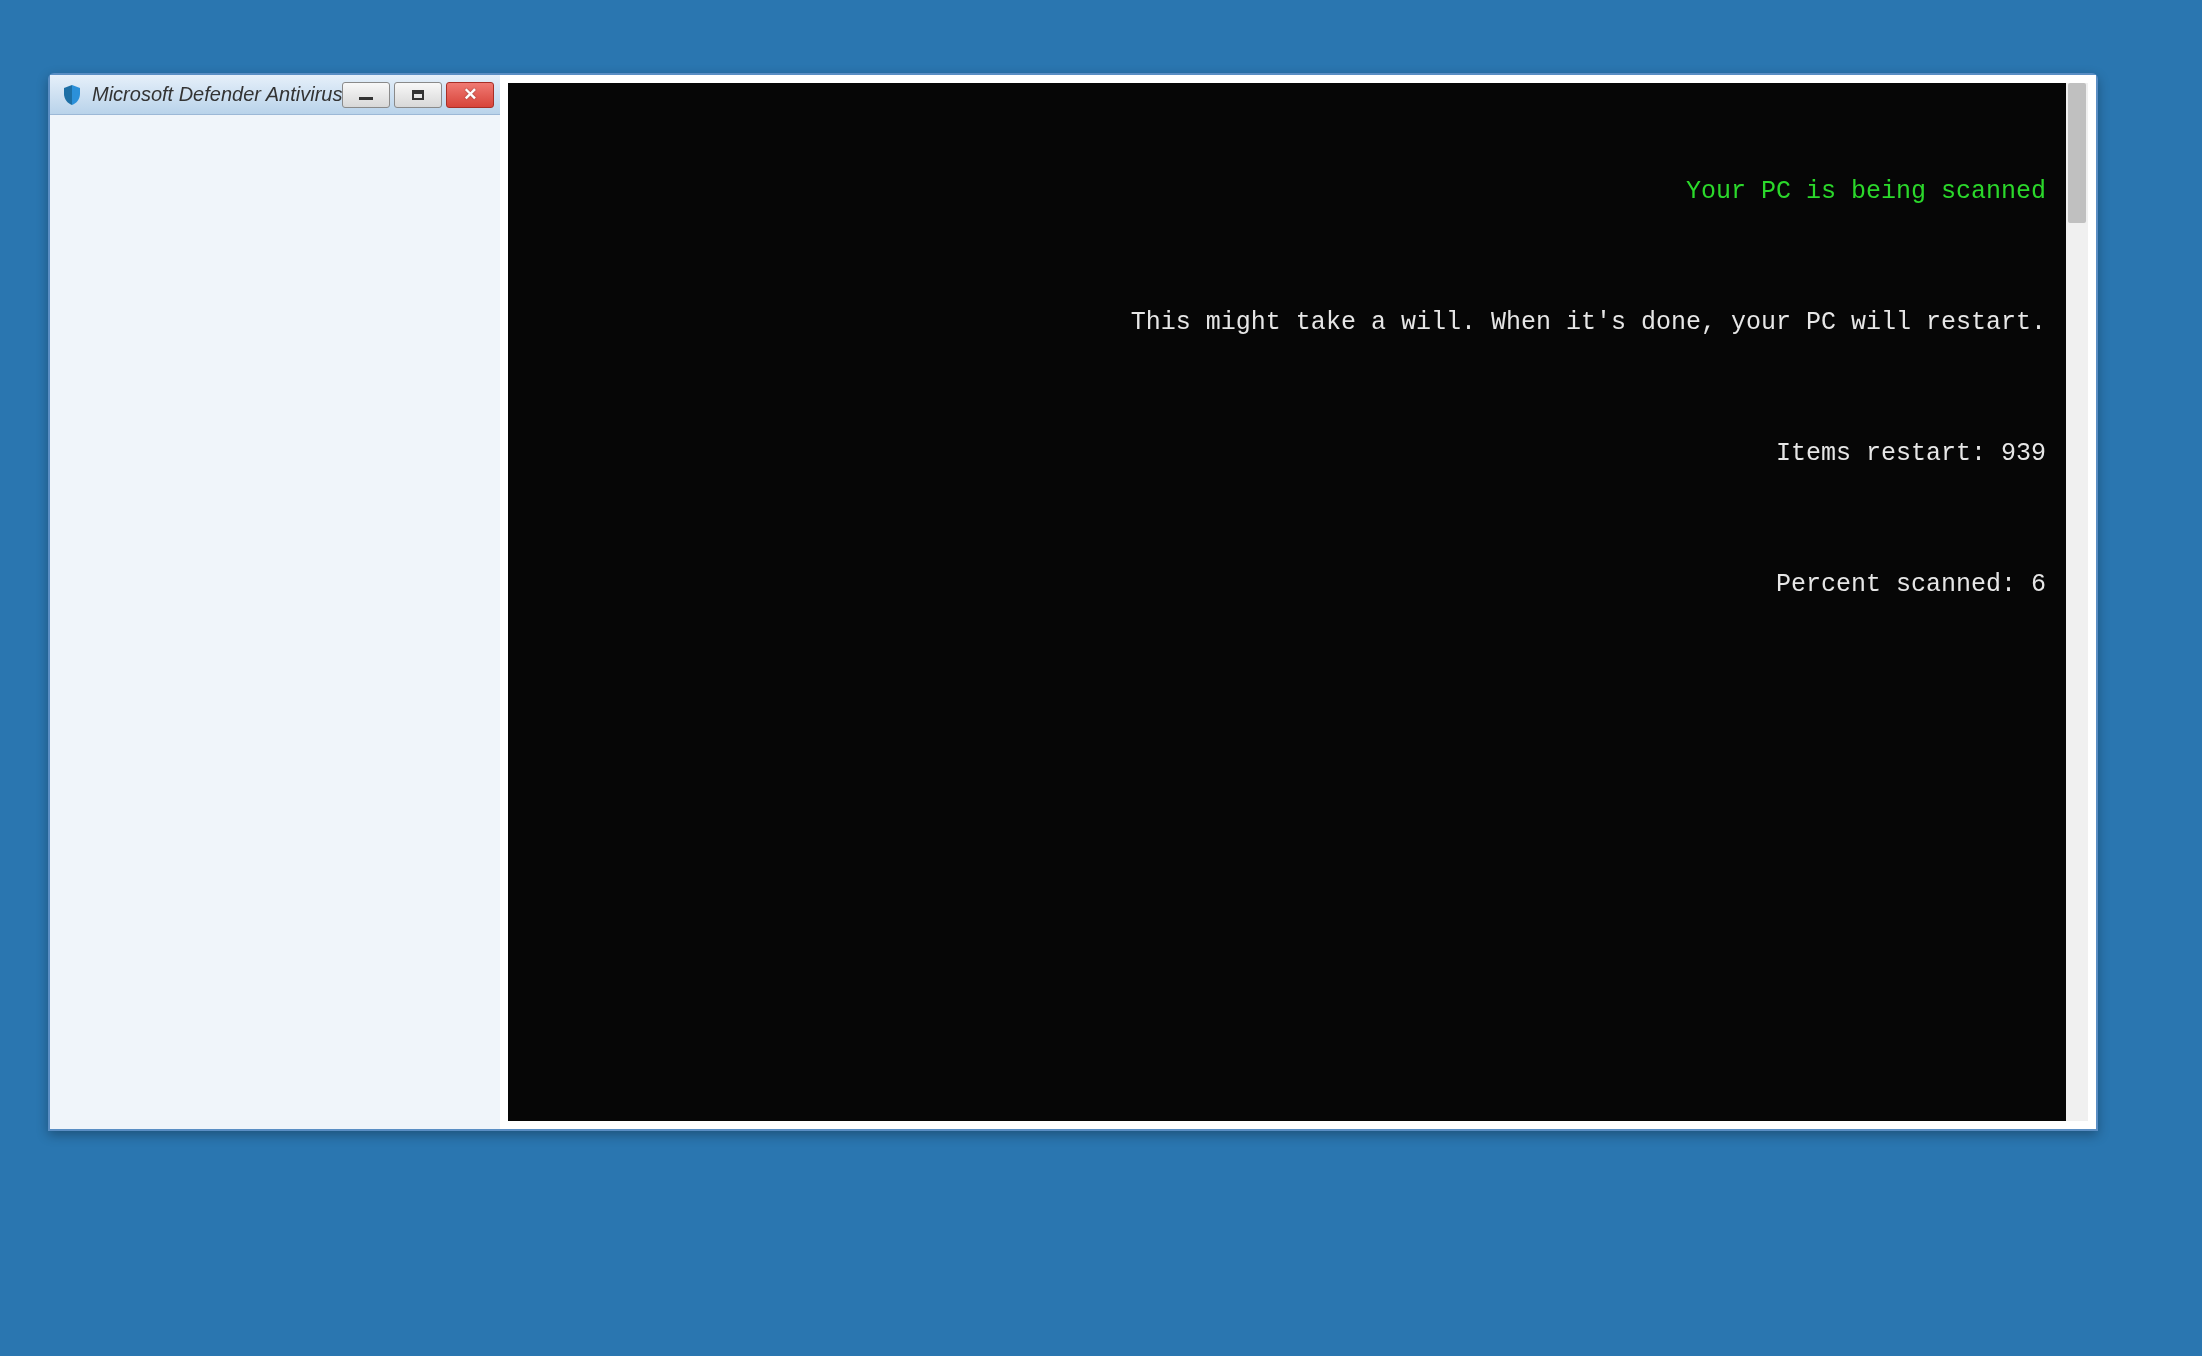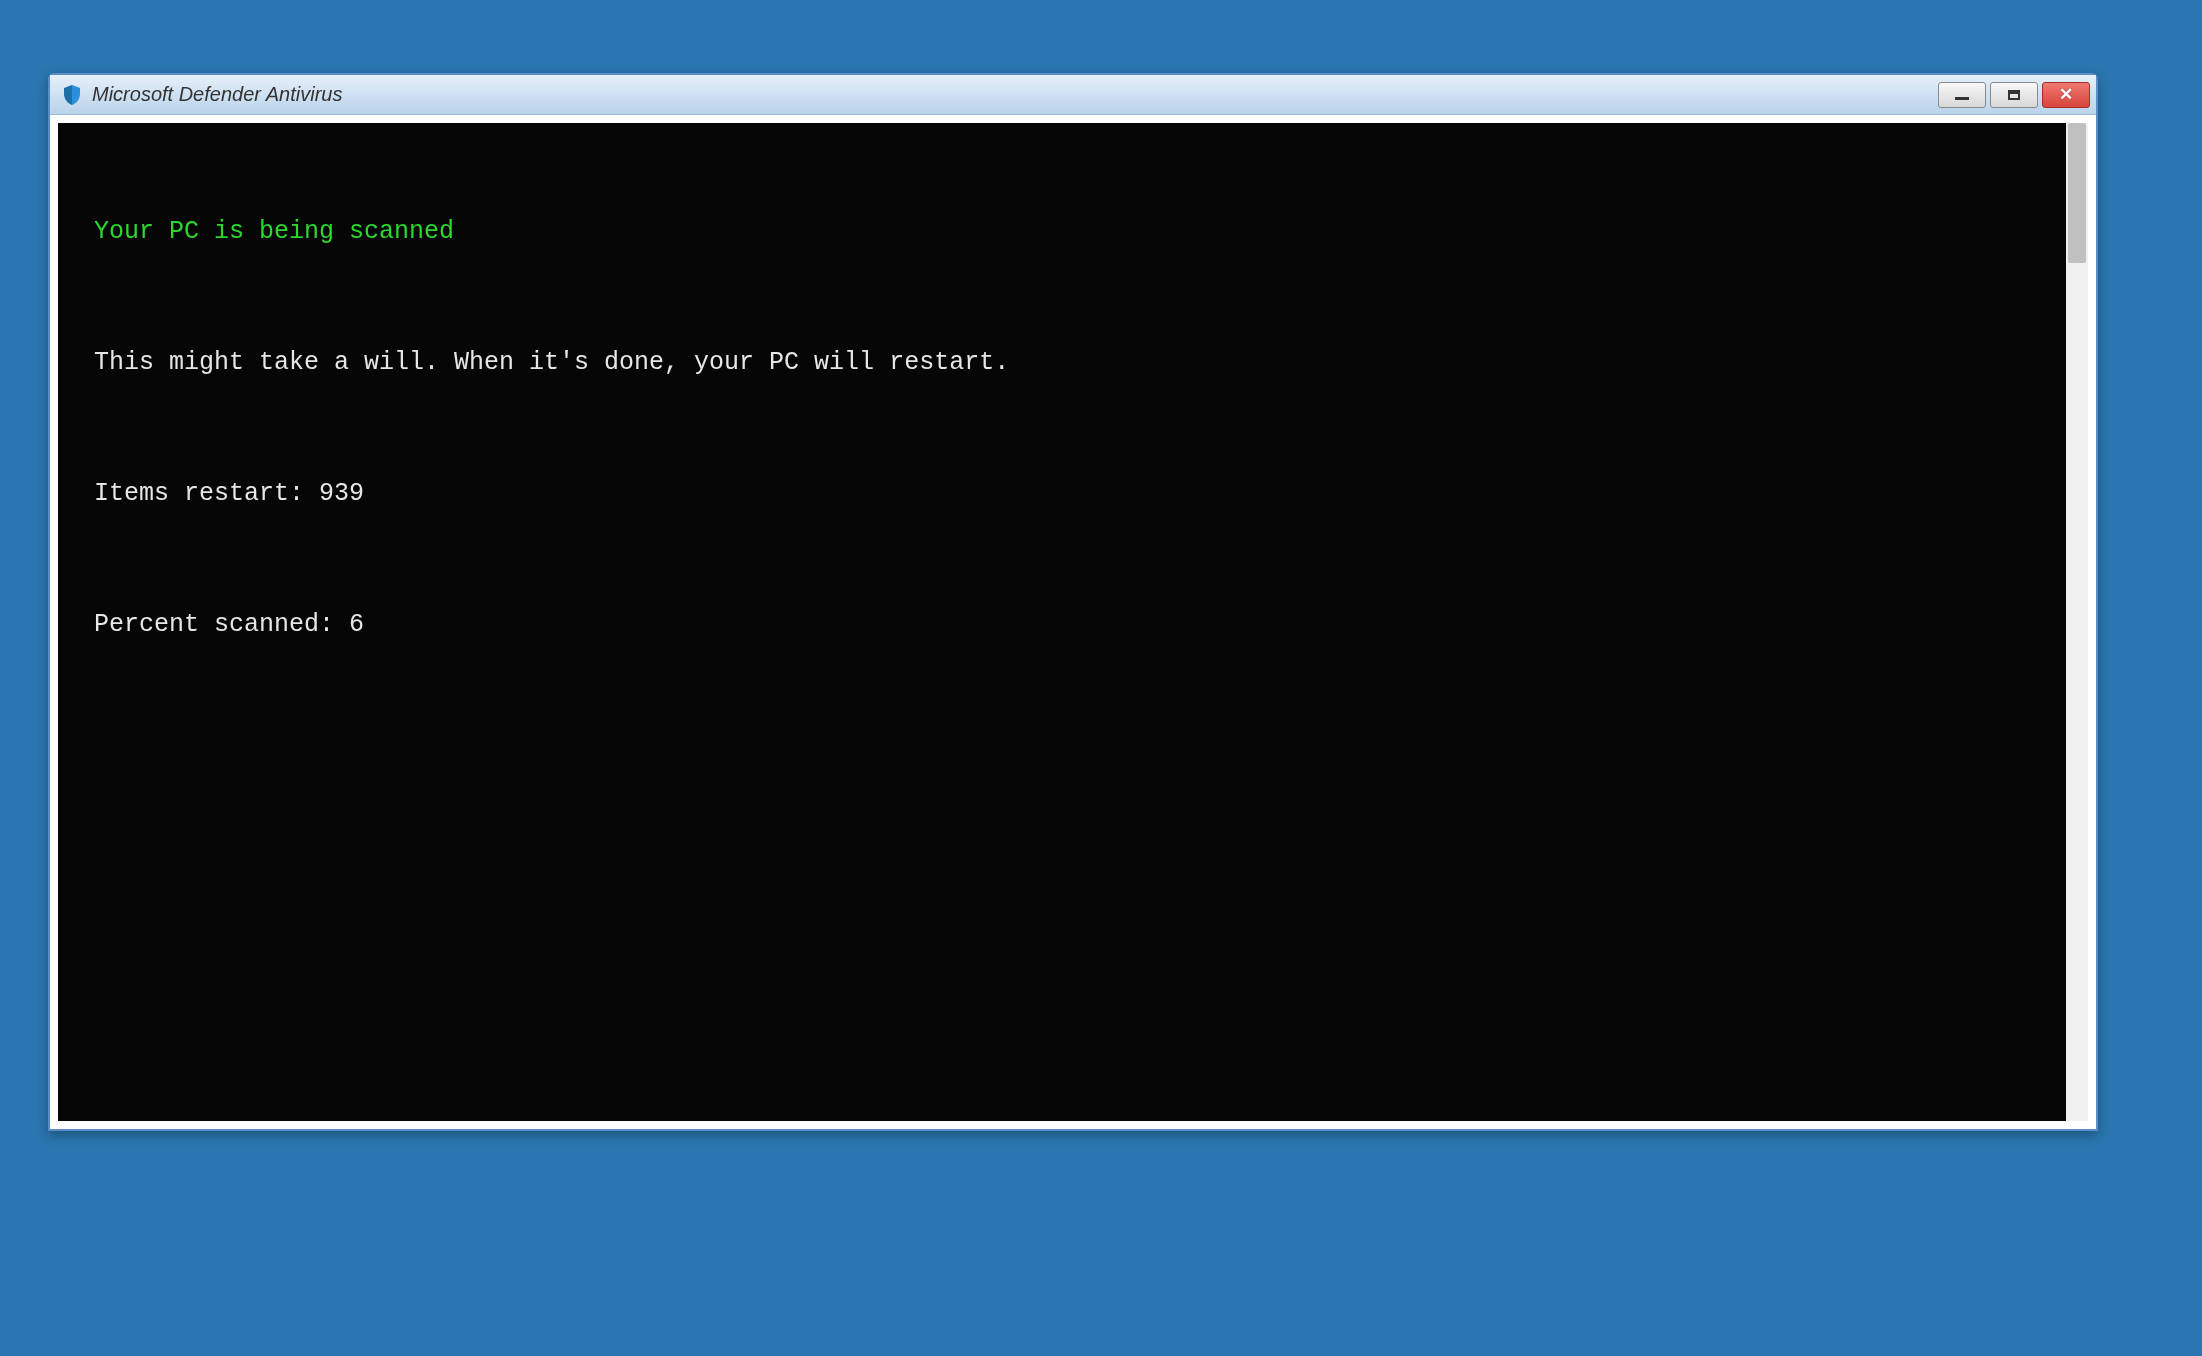--- a/index.html
+++ b/index.html
@@ -14,21 +14,22 @@
       position: absolute;
       top: 73px;
       left: 48px;
       width: 2050px;
       height: 1058px;
       background: #f0f5fa;
       border: 2px solid #5a8ec4;
       border-radius: 6px 6px 0 0;
       box-shadow: 0 4px 12px rgba(0,0,0,0.3);
       display: flex;
-      flex-direction: column;
+      flex-direction: row;
+      text-align: right;
     }
     .titlebar {
       height: 40px;
       background: linear-gradient(to bottom, #e6f0fa 0%, #cfe1f2 50%, #b9d3ea 100%);
       border-bottom: 1px solid #9cb8d6;
       display: flex;
       align-items: center;
       padding: 0 6px 0 10px;
     }
     .titlebar-icon {
@@ -91,21 +92,21 @@
       display: flex;
       position: relative;
     }
     .console {
       flex: 1;
       background: #060606;
       color: #e6e6e6;
       font-family: "Consolas", "Courier New", monospace;
       font-size: 25px;
       line-height: 1.35;
-      padding: 24px 36px;
+      padding: 24px 20px;
       white-space: pre;
       overflow: hidden;
     }
     .console .headline {
       color: #2bd82b;
     }
     .console p { margin: 0 0 30px 0; }
     .scrollbar {
       width: 22px;
       background: #f0f0f0;

